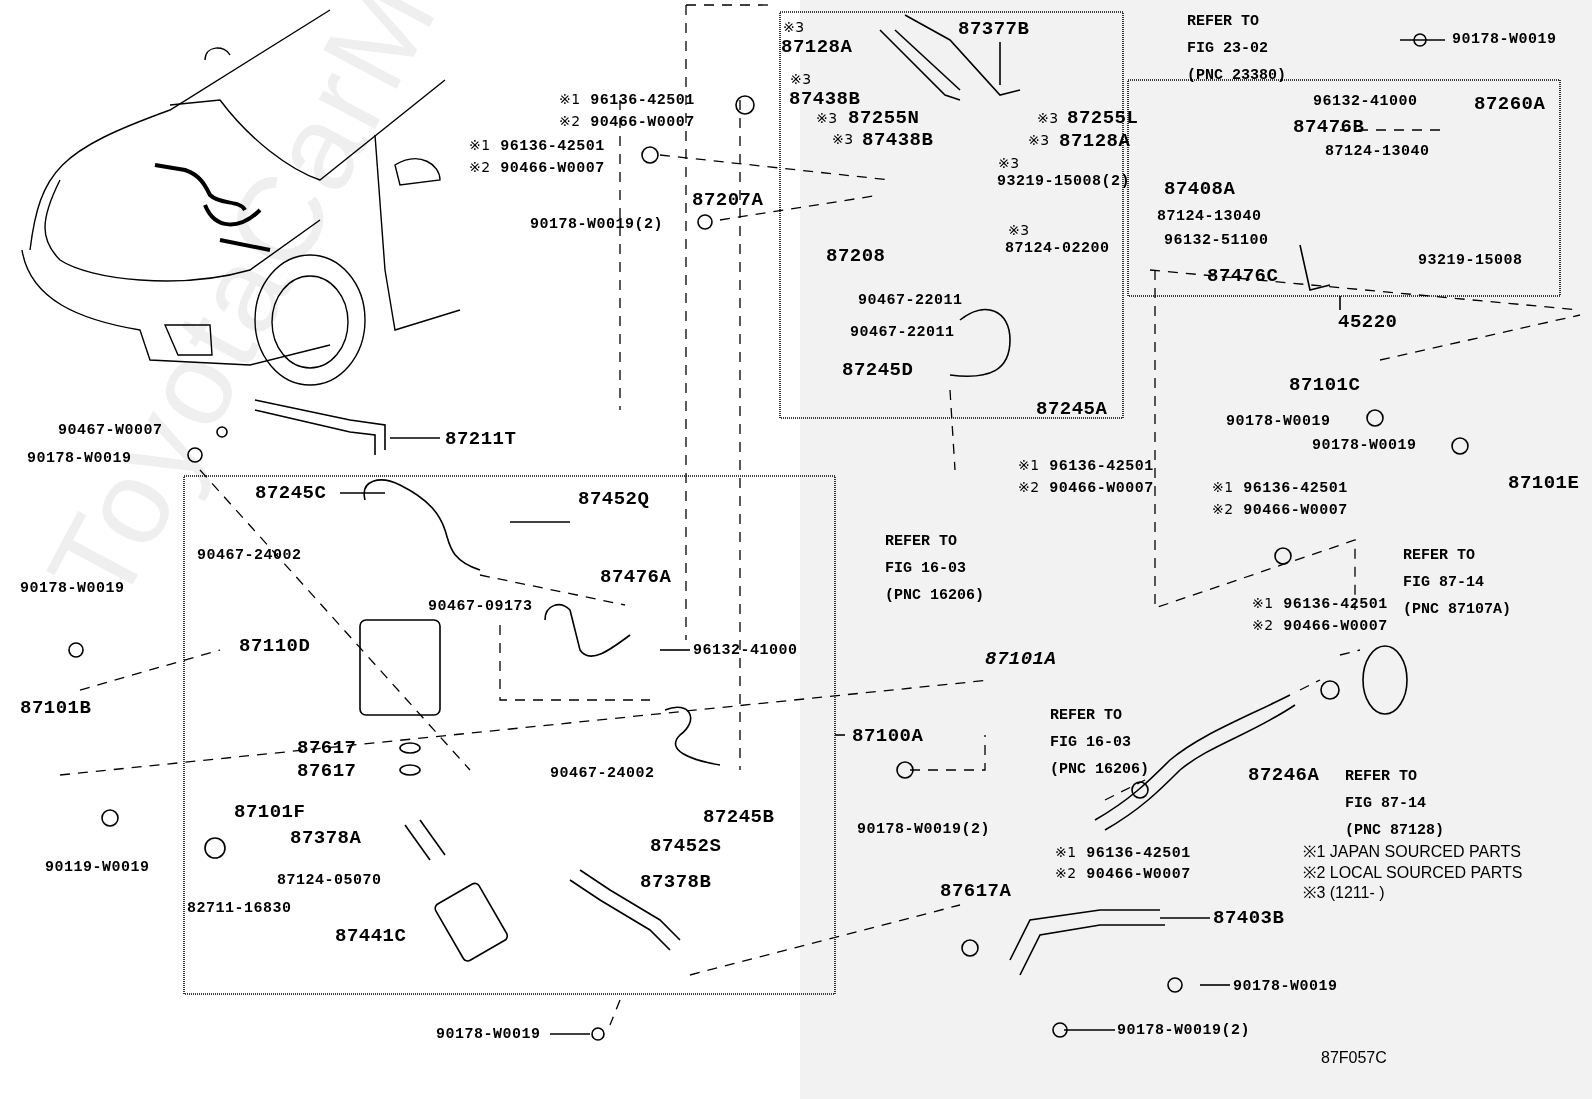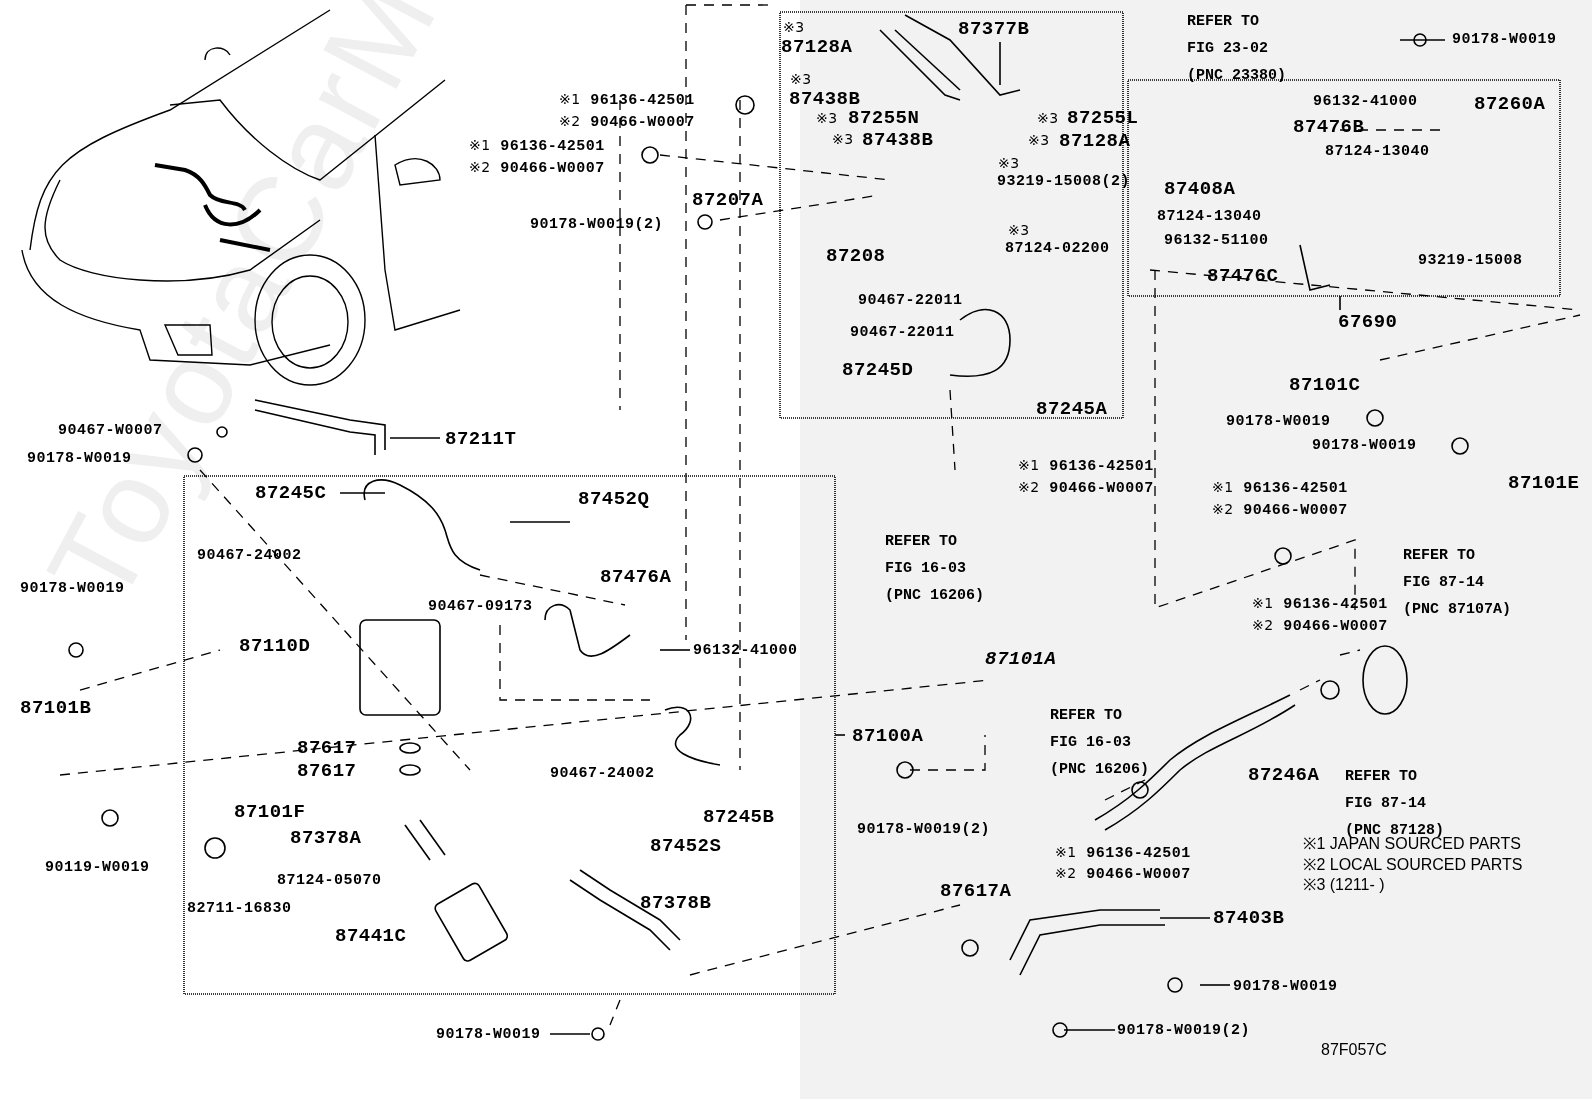--- a/index.html
+++ b/index.html
@@ -7,21 +7,21 @@
          font-family:"Liberation Mono","DejaVu Sans Mono",monospace; color:#000; }
   #gray-bg { position:absolute; left:800px; top:0; width:792px; height:1099px; background:#f2f2f2; }
   #watermark { position:absolute; left:20px; top:560px; font-family:"Liberation Sans",sans-serif;
                font-size:120px; color:#efefef; transform:rotate(-62deg); transform-origin:left top;
                white-space:nowrap; letter-spacing:4px; pointer-events:none; }
   svg#lines { position:absolute; left:0; top:0; }
   .lbl { position:absolute; font-family:"Liberation Mono","DejaVu Sans Mono",monospace; font-weight:bold;
          white-space:nowrap; line-height:1; letter-spacing:0.5px; }
   .big { font-size:19px; }
   .sm { font-size:15px; }
-  .note { position:absolute; font-family:"Liberation Sans",sans-serif; font-size:16px; white-space:nowrap; line-height:1; }
+  .note { position:absolute; font-family:"Liberation Sans",sans-serif; font-size:16px; white-space:nowrap; line-height:1;margin-top:8px; }
   .ref { position:absolute; font-family:"Liberation Mono","DejaVu Sans Mono",monospace; font-weight:bold;
          font-size:15px; white-space:pre; line-height:27px; }
   .mark { font-weight:normal; font-family:"DejaVu Sans",sans-serif; font-size:14px; }
 </style>
 </head>
 <body>
 
 <div id="gray-bg"></div>
 <div id="watermark">ToyotaCarMine.ru</div>
 
@@ -167,21 +167,21 @@
 <div class="lbl sm" style="left:1452px;top:32px;">90178-W0019</div>
 <div class="lbl sm" style="left:1313px;top:94px;">96132-41000</div>
 <div class="lbl big" style="left:1293px;top:118px;">87476B</div>
 <div class="lbl big" style="left:1474px;top:95px;">87260A</div>
 <div class="lbl sm" style="left:1325px;top:144px;">87124-13040</div>
 <div class="lbl big" style="left:1164px;top:180px;">87408A</div>
 <div class="lbl sm" style="left:1157px;top:209px;">87124-13040</div>
 <div class="lbl sm" style="left:1164px;top:233px;">96132-51100</div>
 <div class="lbl sm" style="left:1418px;top:253px;text-align:right;">93219-15008</div>
 <div class="lbl big" style="left:1207px;top:267px;text-align:center;">87476C</div>
-<div class="lbl big" style="left:1338px;top:313px;">67690</div>
+<div class="lbl big" style="left:1338px;top:313px;">45220</div>
 
 <div class="lbl big" style="left:1289px;top:376px;">87101C</div>
 <div class="lbl sm" style="left:1226px;top:414px;">90178-W0019</div>
 <div class="lbl sm" style="left:1312px;top:438px;">90178-W0019</div>
 <div class="lbl big" style="left:1508px;top:474px;">87101E</div>
 
 <div class="lbl sm" style="left:1018px;top:458px;"><span class="mark">※1</span> <span>96136-42501</span></div>
 <div class="lbl sm" style="left:1018px;top:480px;"><span class="mark">※2</span> <span>90466-W0007</span></div>
 <div class="ref" style="left:885px;top:528px;">REFER TO
 FIG 16-03
@@ -226,21 +226,21 @@
 <div class="lbl big" style="left:650px;top:837px;">87452S</div>
 
 <div class="note" style="left:1303px;top:836px;">※1 JAPAN SOURCED PARTS</div>
 <div class="note" style="left:1303px;top:857px;">※2 LOCAL SOURCED PARTS</div>
 <div class="note" style="left:1303px;top:877px;">※3 (1211-      )</div>
 
 <div class="lbl sm" style="left:1055px;top:845px;"><span class="mark">※1</span> <span>96136-42501</span></div>
 <div class="lbl sm" style="left:1055px;top:866px;"><span class="mark">※2</span> <span>90466-W0007</span></div>
 <div class="lbl sm" style="left:45px;top:860px;">90119-W0019</div>
 <div class="lbl sm" style="left:277px;top:873px;">87124-05070</div>
-<div class="lbl big" style="left:640px;top:873px;margin-top:21px;">87378B</div>
+<div class="lbl big" style="left:640px;top:873px;">87378B</div>
 <div class="lbl big" style="left:940px;top:882px;">87617A</div>
 <div class="lbl sm" style="left:187px;top:901px;">82711-16830</div>
 <div class="lbl big" style="left:1213px;top:909px;">87403B</div>
 <div class="lbl big" style="left:335px;top:927px;">87441C</div>
 <div class="lbl sm" style="left:1233px;top:979px;">90178-W0019</div>
 <div class="lbl sm" style="left:1117px;top:1023px;">90178-W0019(2)</div>
 <div class="lbl sm" style="left:436px;top:1027px;">90178-W0019</div>
 <div class="note" style="left:1321px;top:1042px;">87F057C</div>
 
 </body></html>

